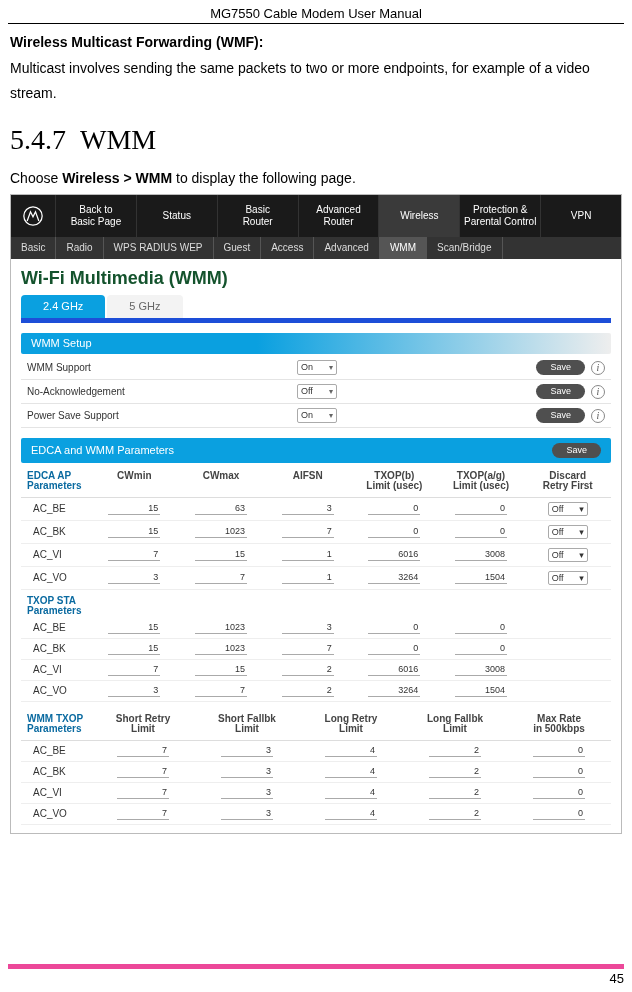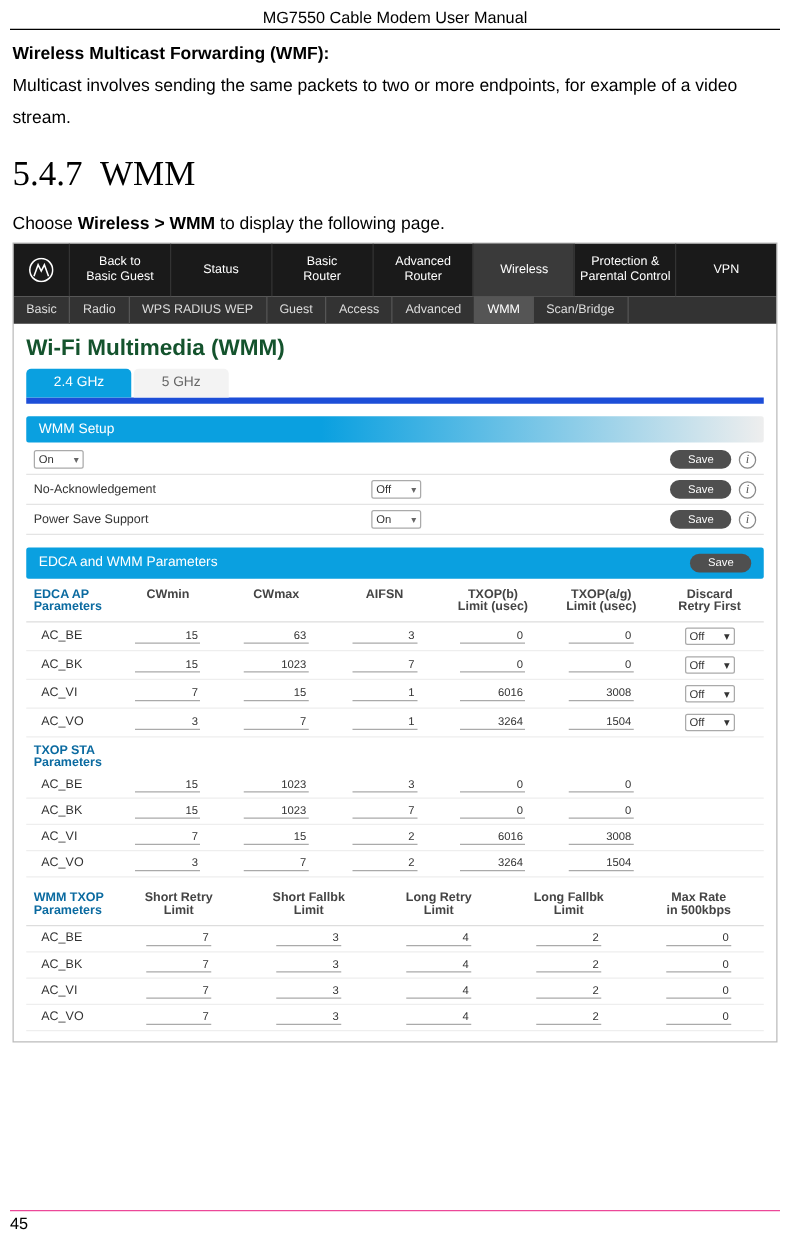--- a/index.html
+++ b/index.html
@@ -226,23 +226,23 @@
     color: #0a6aa0;
     font-size: 10px;
     padding: 6px 6px 2px 6px;
     font-weight: bold;
   }
   .footer {
     position: absolute;
     bottom: 6px;
     left: 0;
     right: 0;
-    text-align: left;
+    text-align: right;
     font-size: 13px;
-    border-top: 1px solid #ec4899;
+    border-top: 5px solid #ec4899;
     margin: 0 8px;
     padding-top: 2px;
   }
 </style>
 </head>
 <body>
 
 <div class="doc-header">MG7550 Cable Modem User Manual</div>
 
 <div class="doc-content">
@@ -260,21 +260,21 @@
   <div class="screenshot">
     <div class="topnav">
       <div class="logo">
         <svg viewBox="0 0 24 24">
             <circle cx="12" cy="12" r="11" fill="none" stroke="#fff" stroke-width="1.5"></circle>
             <path d="M5 18 L9 7 L12 13 L15 7 L19 18" fill="none" stroke="#fff" stroke-width="1.5"></path>
           </svg>
       </div>
       <div id="topnav-cells" style="display: flex; flex: 1 1 0%;">
           <div class="cell" style="white-space: pre-line;">Back to
-Basic Guest</div>
+Basic Page</div>
           <div class="cell" style="white-space: pre-line;">Status</div>
           <div class="cell" style="white-space: pre-line;">Basic
 Router</div>
           <div class="cell" style="white-space: pre-line;">Advanced
 Router</div>
           <div class="cell active" style="white-space: pre-line;">Wireless</div>
           <div class="cell" style="white-space: pre-line;">Protection &amp;
 Parental Control</div>
           <div class="cell" style="white-space: pre-line;">VPN</div>
         </div>
@@ -295,20 +295,21 @@
       <div class="tabs" id="tabs">
           <div class="tab active">2.4 GHz</div>
           <div class="tab">5 GHz</div>
         </div>
 
       <div class="section-bar grad">
         <span>WMM Setup</span>
       </div>
       <div class="setup-table" id="wmm-setup">
           <div class="setup-row">
+            <div class="label">WMM Support</div>
             <div class="ctrl"><span class="dropdown">
                 <span>On</span>
                 <span class="arrow">▾</span>
               </span></div>
             <div class="spacer"></div>
             <span class="pill-save">Save</span>
             <span class="info-icon">i</span>
           </div>
           <div class="setup-row">
             <div class="label">No-Acknowledgement</div>

